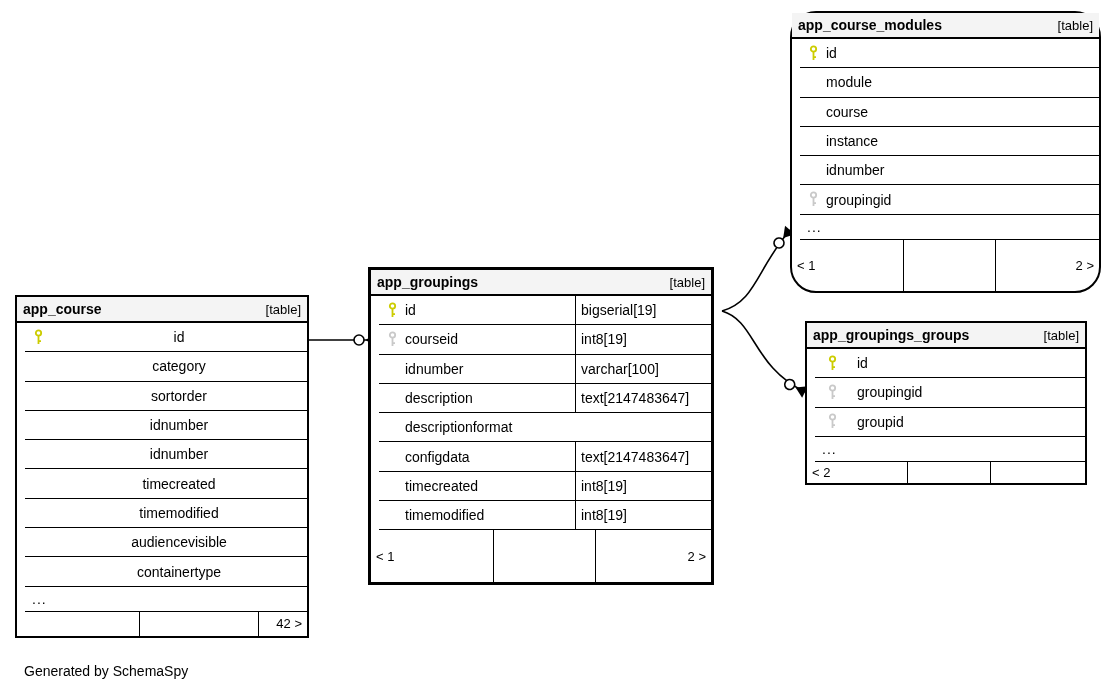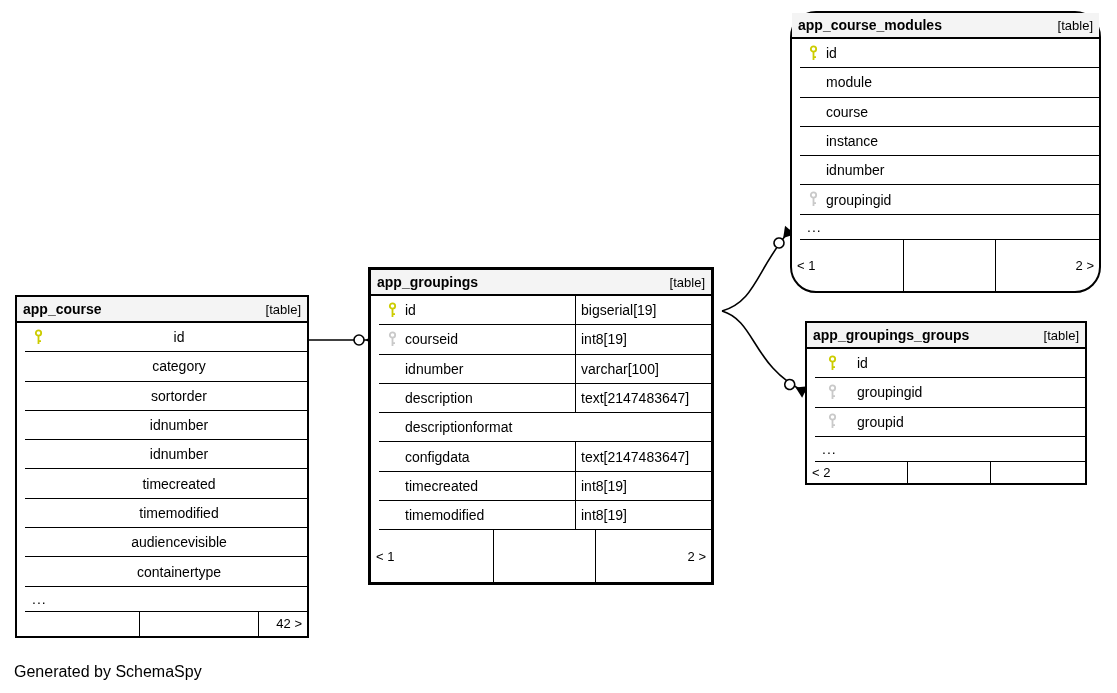--- a/index.html
+++ b/index.html
@@ -82,23 +82,23 @@
   .t-ggroups .col-name { padding-left: 8px; }
 
   .rel-svg {
     position: absolute;
     left: 0; top: 0;
     width: 100%; height: 100%;
     pointer-events: none;
   }
   .note {
     position: absolute;
-    left: 14px;
+    left: 24px;
     top: 663px;
-    font-size: 16px;
+    font-size: 14px;
     text-align: center;
   }
 </style>
 </head>
 <body>
 
 <div class="canvas">
 
   <svg class="rel-svg">
     <defs>

